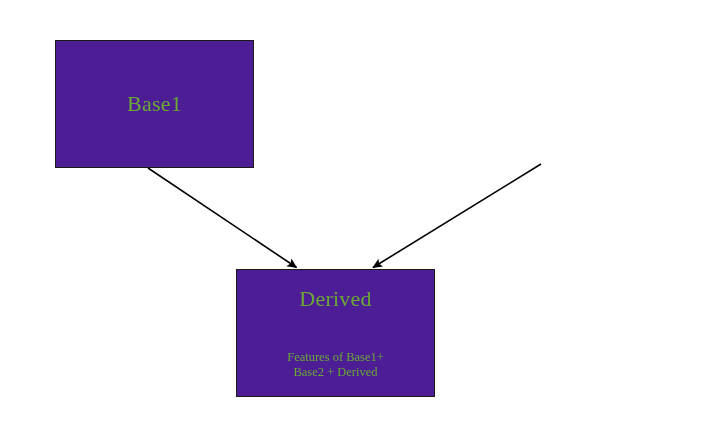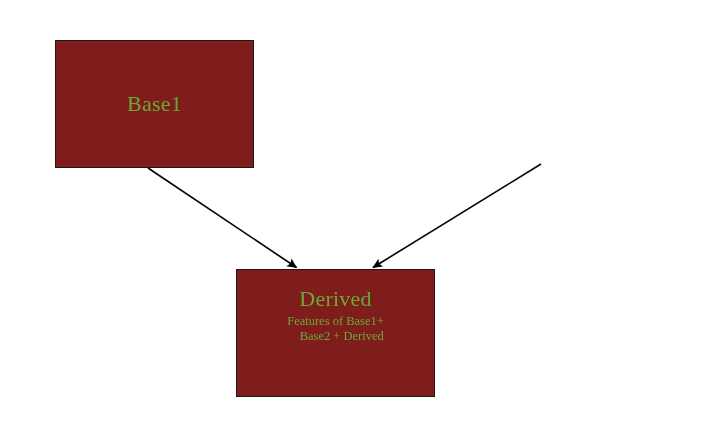--- a/index.html
+++ b/index.html
@@ -23,21 +23,21 @@
     position: absolute;
     left: 0;
     top: 0;
     width: 714px;
     height: 440px;
     pointer-events: none;
   }
   .node {
     position: absolute;
     box-sizing: border-box;
-    background: #7f1d1d;
+    background: #4c1d95;
     border: 1.5px solid #1a1a1a;
     display: flex;
     flex-direction: column;
     align-items: center;
     justify-content: center;
     text-align: center;
   }
   .node-title {
     color: #6aaa35;
     font-family: "Liberation Serif", "DejaVu Serif", serif;
@@ -51,21 +51,21 @@
   .node-derived .node-title {
     font-size: 22px;
     line-height: 26px;
     margin-bottom: 2px;
   }
   .node-sub {
     color: #6aaa35;
     font-family: "Liberation Serif", "DejaVu Serif", serif;
     font-size: 12.5px;
     line-height: 15px;
-    text-align: right;
+    text-align: center;
     white-space: pre-line;
   }
   #node-base1 {
     left: 55px;
     top: 40px;
     width: 199px;
     height: 128px;
   }
   #node-base2 {
     left: 455px;
@@ -73,20 +73,21 @@
     width: 198px;
     height: 129px;
   }
   #node-derived {
     left: 236px;
     top: 269px;
     width: 199px;
     height: 128px;
     padding-top: 16px;
     justify-content: flex-start;
+    gap: 36px;
   }
 </style>
 </head>
 <body>
 
 <div id="canvas">
 
   <svg id="edge-layer" viewBox="0 0 714 440" width="714" height="440" xmlns="http://www.w3.org/2000/svg">
     <defs>
       <marker id="arrow-filled" markerWidth="11" markerHeight="11" refX="9.2" refY="5" orient="auto" markerUnits="userSpaceOnUse">

